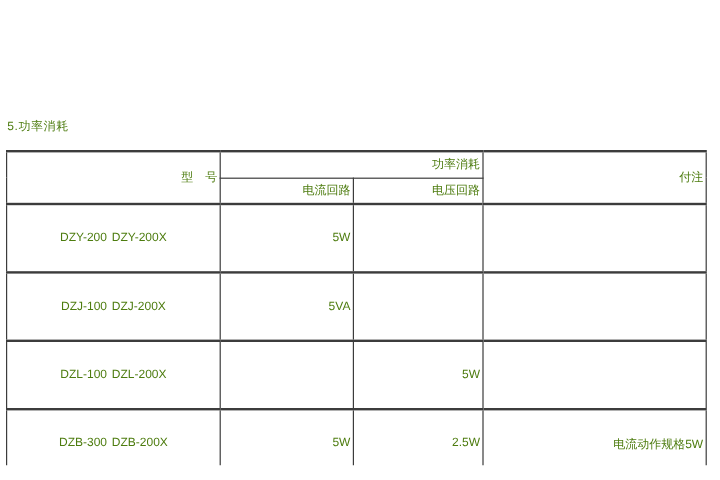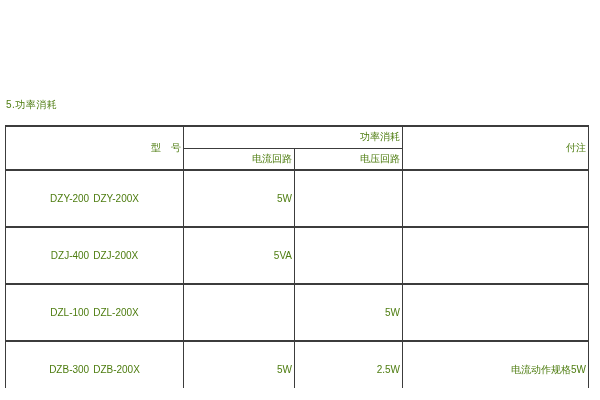--- a/index.html
+++ b/index.html
@@ -90,21 +90,21 @@
         </span>
       </td>
       <td>5W</td>
       <td></td>
       <td></td>
     </tr>
 
     <tr>
       <td>
         <span class="model-pair">
-          <span>DZJ-400</span>
+          <span>DZJ-100</span>
           <span>DZJ-200X</span>
         </span>
       </td>
       <td>5VA</td>
       <td></td>
       <td></td>
     </tr>
 
     <tr>
       <td>

